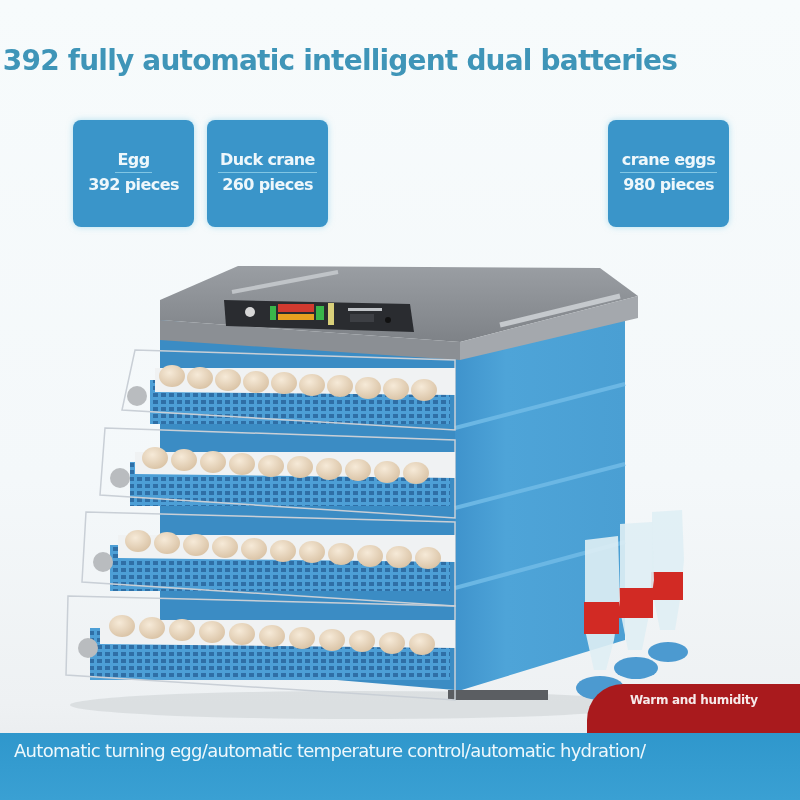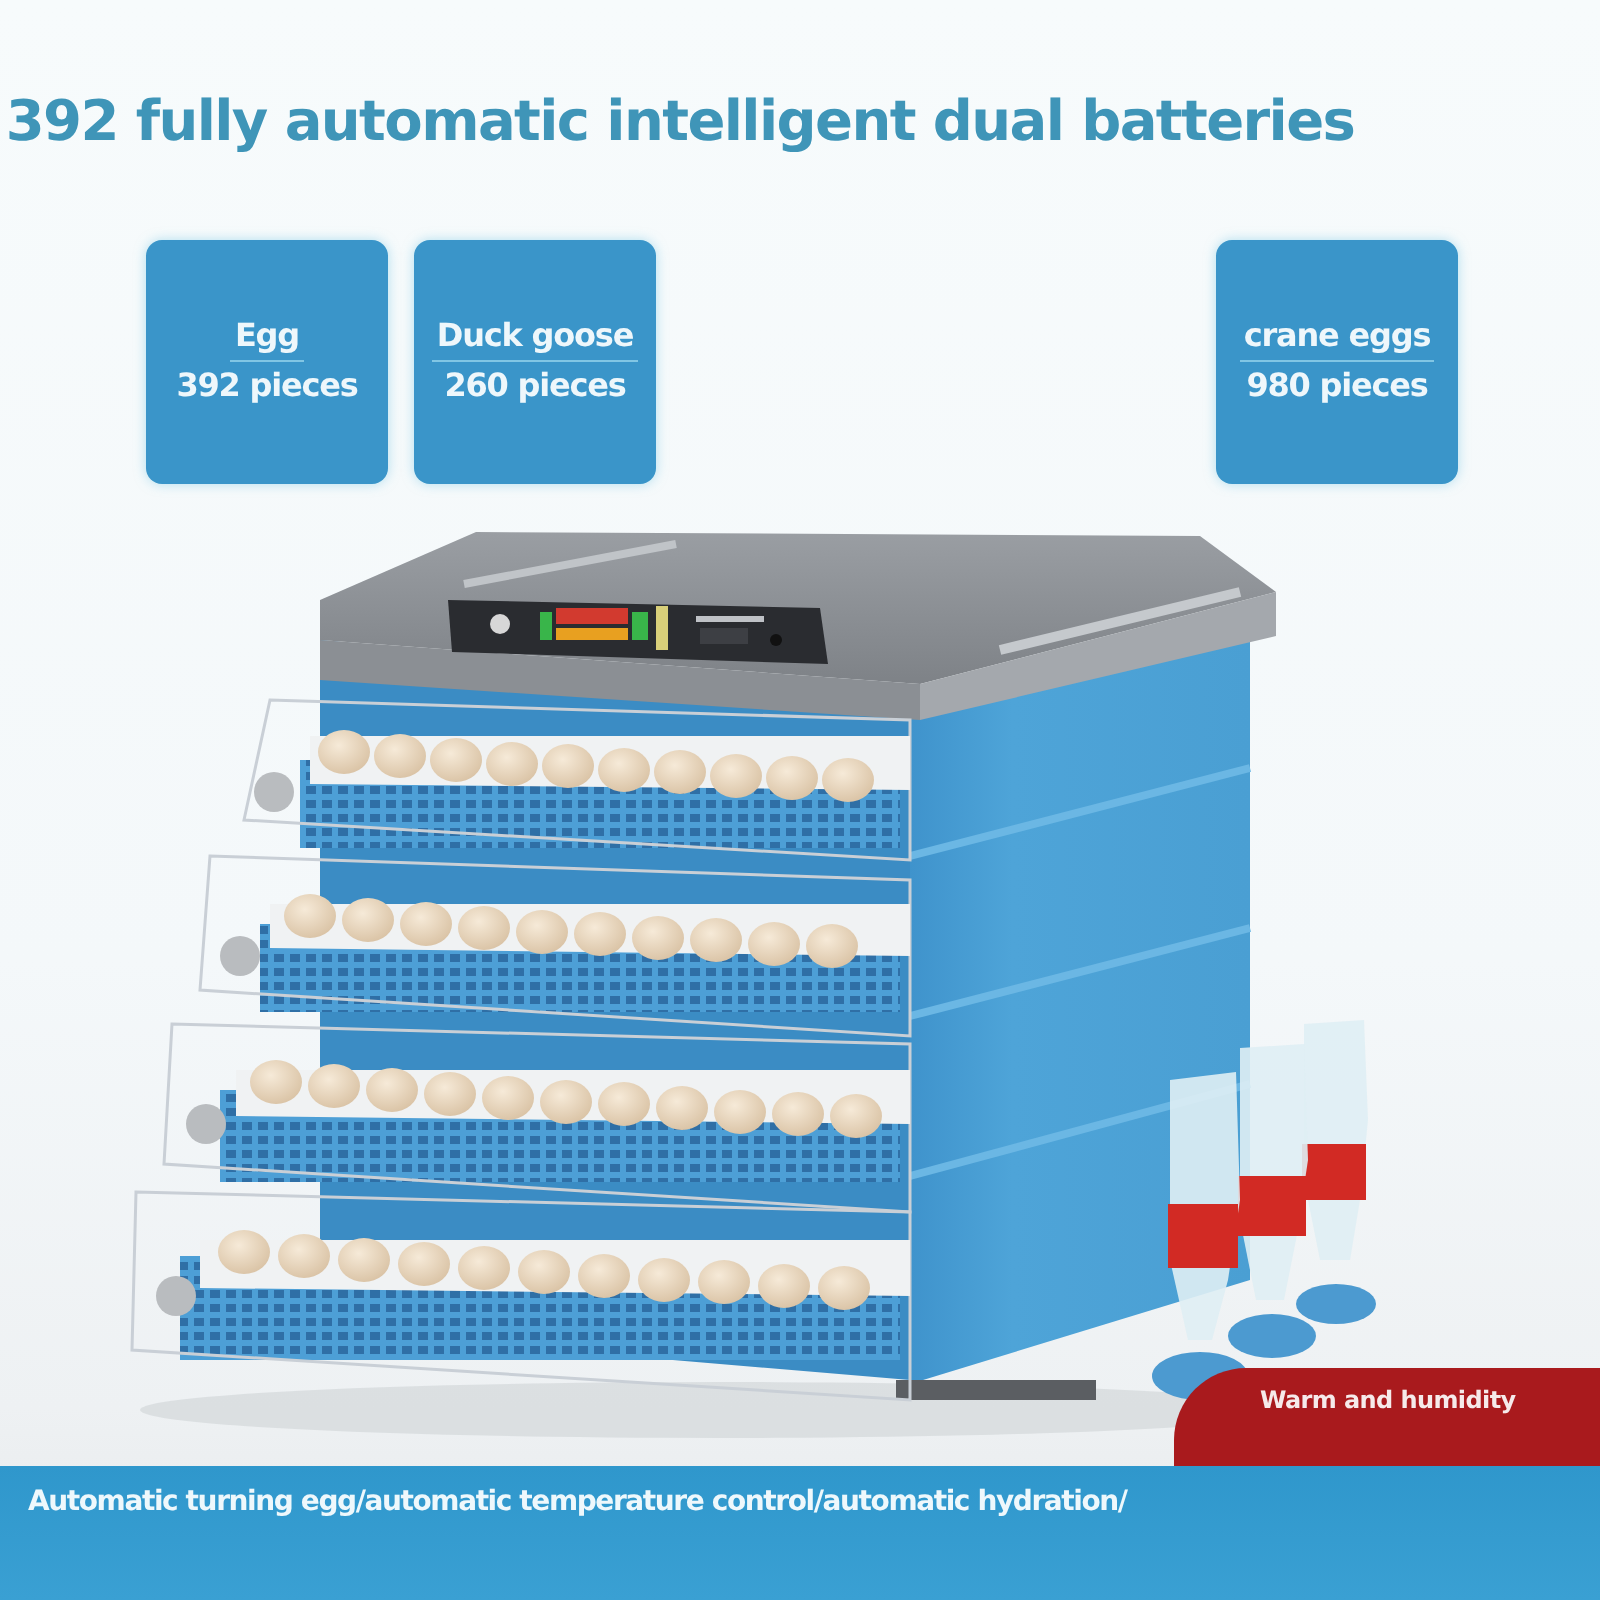--- a/index.html
+++ b/index.html
@@ -9,41 +9,41 @@
     background: linear-gradient(180deg, #f7fbfc 0%, #f4f8fa 60%, #eef1f3 88%, #e6e9eb 100%);
     font-family: "DejaVu Sans", sans-serif;
   }
   .title {
     position: absolute; left: 0; top: 44px; width: 680px; text-align: center;
     font-family: "DejaVu Sans", sans-serif; font-weight: bold;
     font-size: 28px; letter-spacing: -0.8px; color: #3f95b8;
   }
   .cards { position: absolute; left: 73px; top: 120px; width: 656px; height: 106px; }
   .card {
-    position: absolute; top: 0; width: 121px; height: 122px;
+    position: absolute; top: 0; width: 121px; height: 107px;
     background: #3a95c9; border-radius: 8px;
     box-shadow: 0 0 6px rgba(120,200,230,0.55);
     color: #eef7fb; text-align: center; font-weight: bold;
     display: flex; flex-direction: column; justify-content: center; align-items: center;
   }
   .card .name {
     font-size: 16px; letter-spacing: -0.6px; line-height: 20px; white-space: nowrap;
     padding: 0 2px 2px; border-bottom: 1px solid rgba(160,220,240,0.7);
   }
   .card .count { font-size: 16px; letter-spacing: -0.6px; line-height: 24px; white-space: nowrap; }
 
   
   .machine { position: absolute; left: 0; top: 0; width: 800px; height: 800px; }
   .footer-band {
     position: absolute; left: 0; top: 733px; width: 800px; height: 67px;
     background: linear-gradient(180deg, #2f97cc 0%, #3aa0d3 100%);
   }
   .footer-text {
     position: absolute; left: 14px; top: 738px; width: 780px;
-    color: #eef8fc; font-weight: bold; font-size: 14px; letter-spacing: -0.7px; line-height: 26px;
+    color: #eef8fc; font-weight: normal; font-size: 18px; letter-spacing: -0.7px; line-height: 26px;
   }
   .badge {
     position: absolute; left: 587px; top: 684px; width: 213px; height: 49px;
     background: #a91a1d; border-top-left-radius: 36px;
   }
   .badge-text {
     position: absolute; left: 630px; top: 691px; width: 170px;
     color: #f6eaea; font-weight: bold; font-size: 12px; letter-spacing: -0.3px; line-height: 19px;
   }
 </style>
@@ -51,21 +51,21 @@
 <body>
 
 <div class="title">392 fully automatic intelligent dual batteries</div>
 
 <div class="cards">
   <div class="card" style="left:0px">
     <div class="name">Egg</div>
     <div class="count">392 pieces</div>
   </div>
   <div class="card" style="left:134px">
-    <div class="name">Duck goose</div>
+    <div class="name">Duck crane</div>
     <div class="count">260 pieces</div>
   </div>
   <div class="card" style="left:535px">
     <div class="name">crane eggs</div>
     <div class="count">980 pieces</div>
   </div>
 </div>
 
 <svg class="machine" viewBox="0 0 800 800" xmlns="http://www.w3.org/2000/svg">
   <defs>

